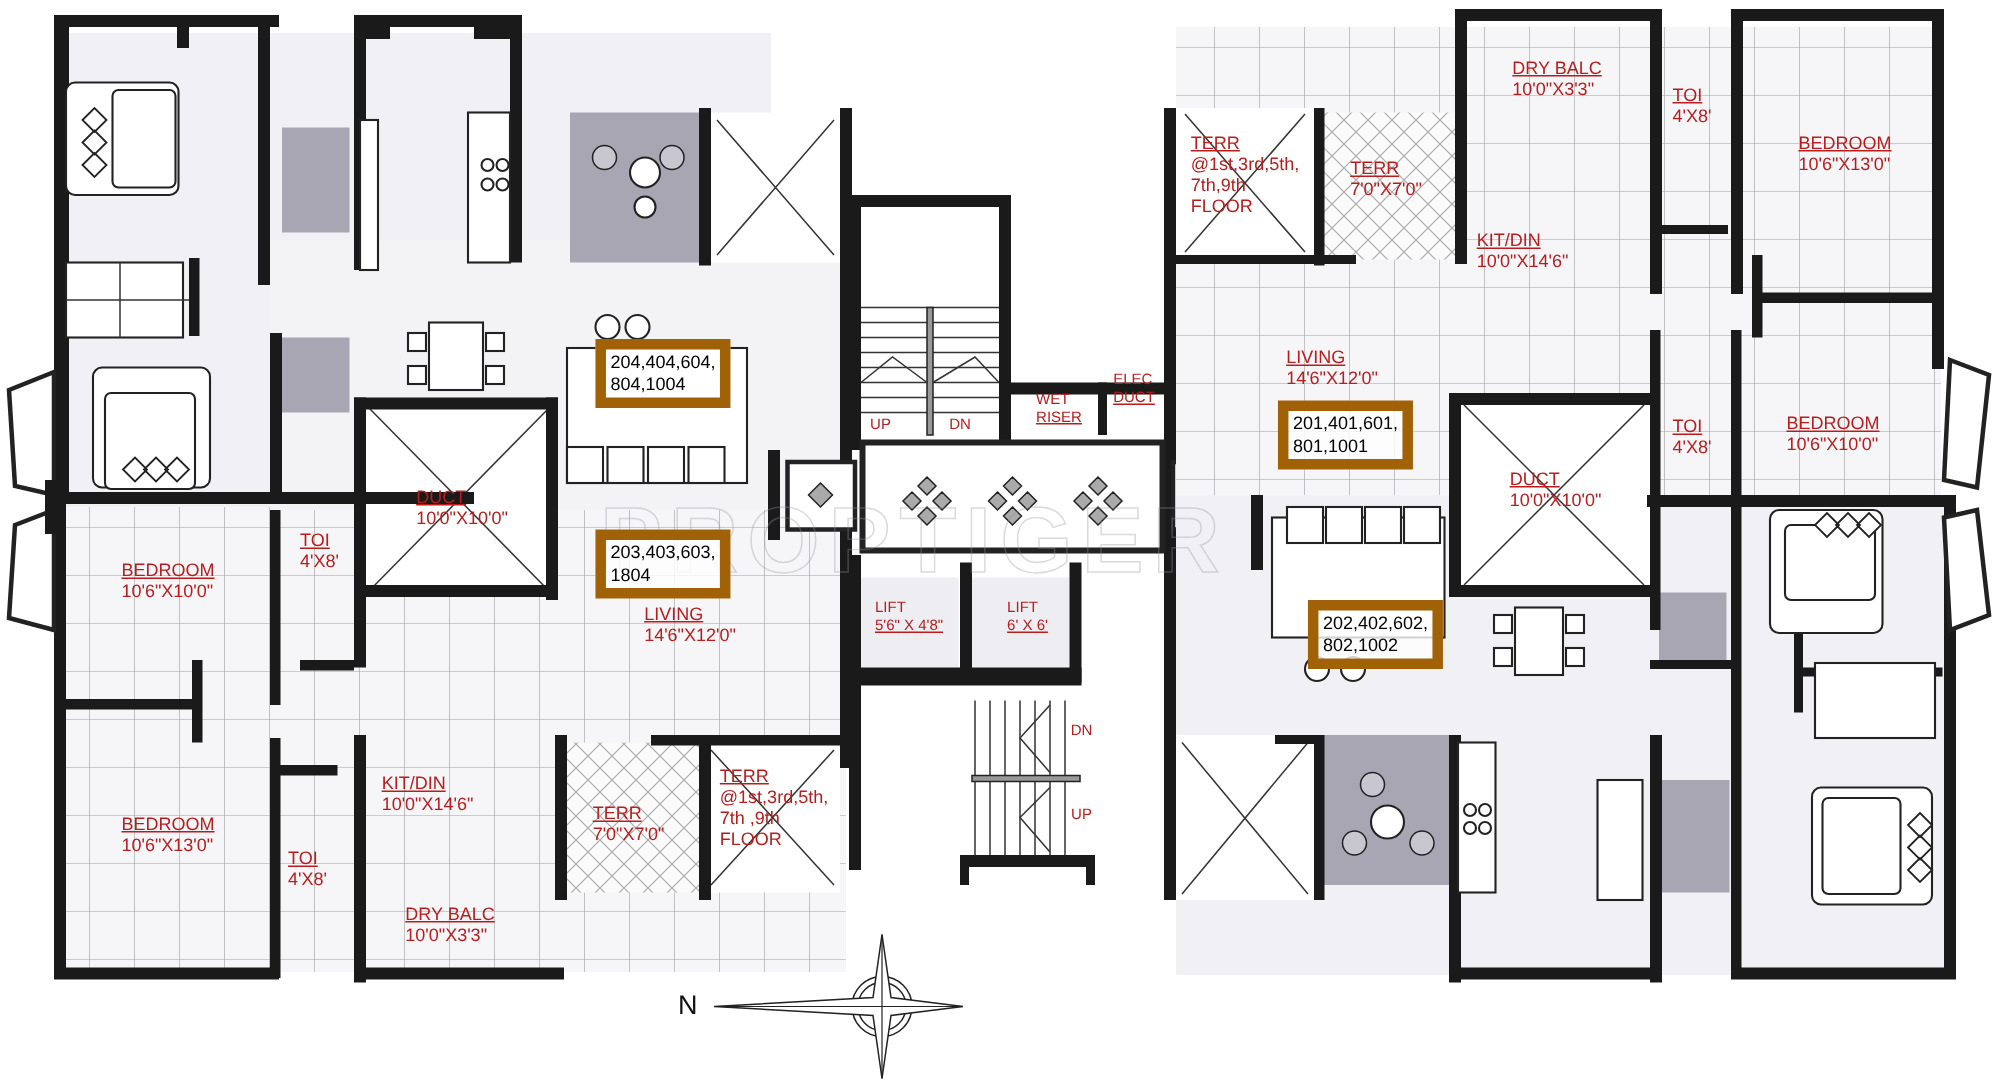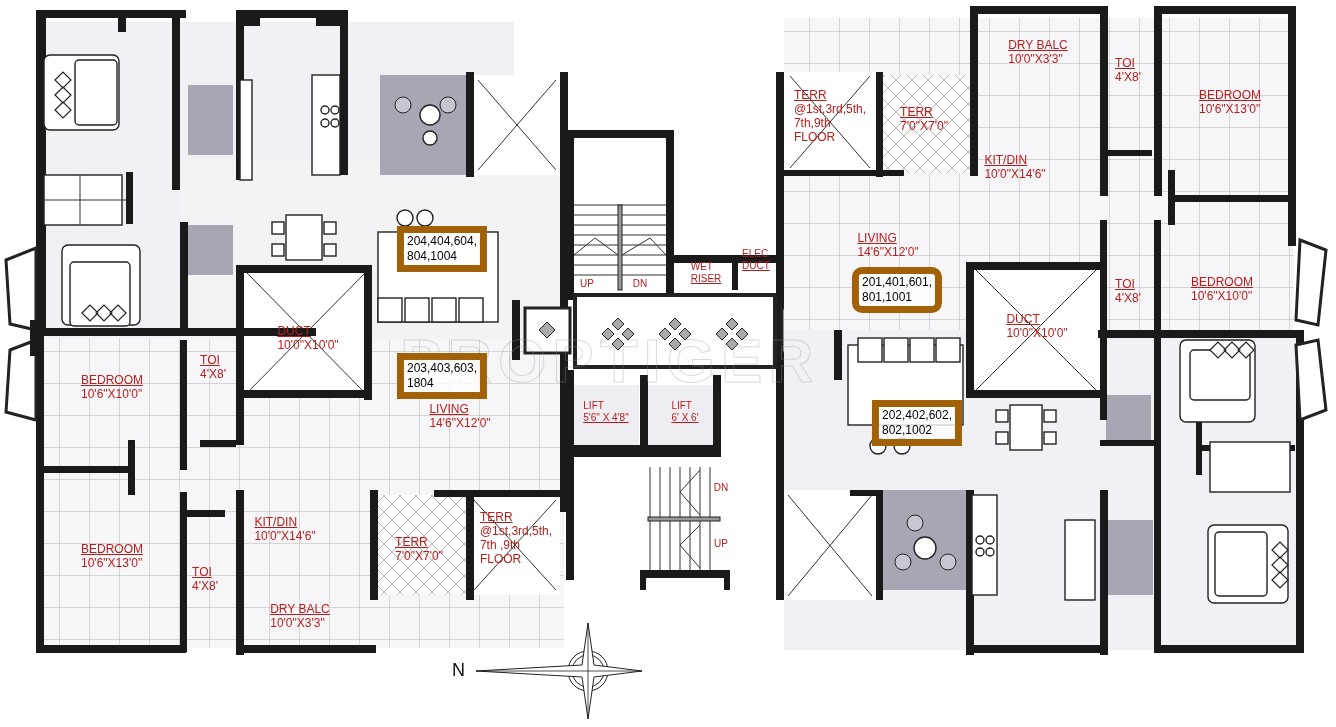--- a/index.html
+++ b/index.html
@@ -277,21 +277,21 @@
 <div class="north">N</div>
 
 <div class="box" style="left:442px;top:226px;">
   <div>204,404,604,</div>
     <div>804,1004</div>
 </div>
 <div class="box" style="left:442px;top:353px;">
   <div>203,403,603,</div>
     <div>1804</div>
 </div>
-<div class="box" style="left:897px;top:267px;border-radius:10px;">
+<div class="box" style="left:897px;top:267px;">
   <div>201,401,601,</div>
     <div>801,1001</div>
 </div>
 <div class="box" style="left:917px;top:400px;">
   <div>202,402,602,</div>
     <div>802,1002</div>
 </div>
 
 <div class="lbl" style="left:308px;top:324px;">
     <div class="t">DUCT</div>

